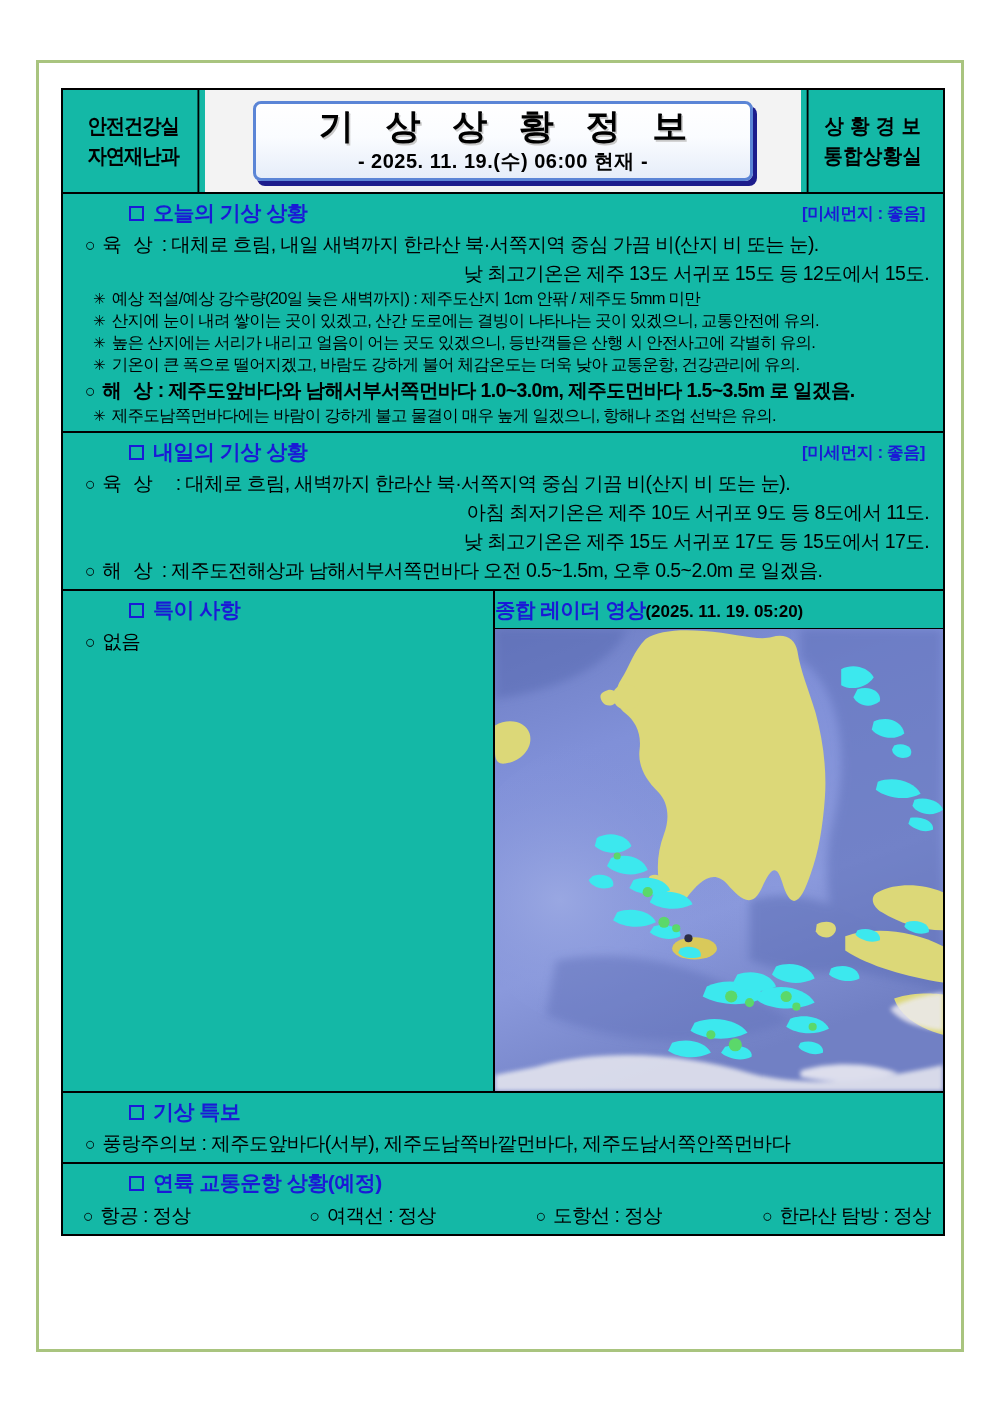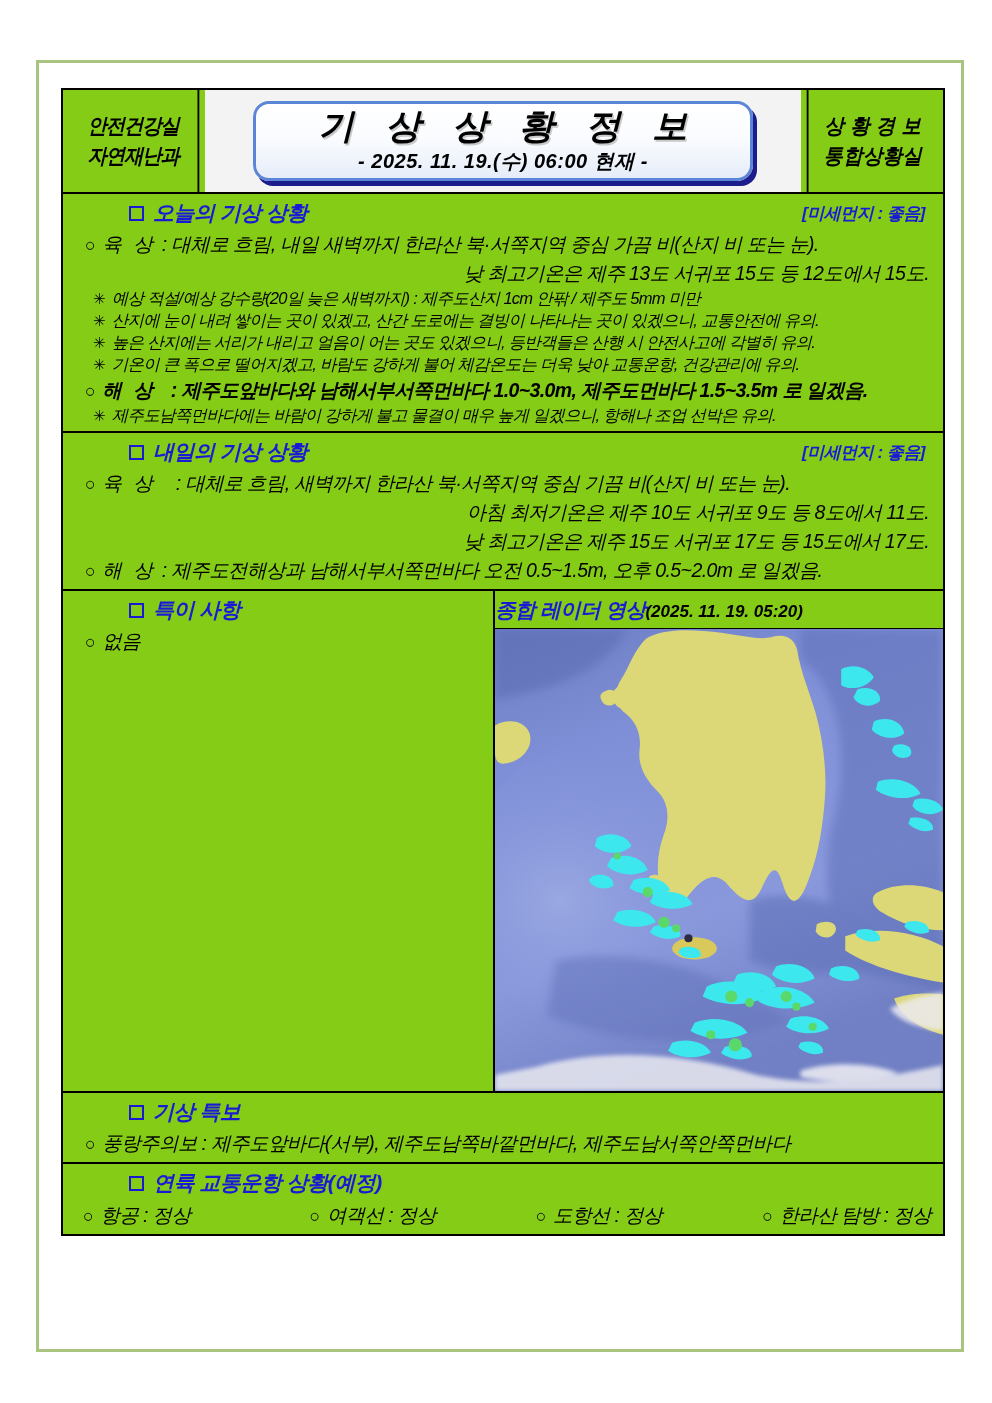--- a/index.html
+++ b/index.html
@@ -28,22 +28,21 @@
   }
 
   
   .report {
     position: absolute;
     left: 61px;
     top: 88px;
     width: 884px;
     border: 2px solid #000000;
     box-sizing: border-box;
-    background: #84cc16;
-    font-style: italic;
+    background: #14b8a6;
   }
 
   
   .masthead {
     display: flex;
     align-items: stretch;
     border-bottom: 2px solid #000000;
     height: 102px;
   }
   .masthead-side {
@@ -69,21 +68,21 @@
     display: flex;
     align-items: center;
     justify-content: center;
     background: #f3f3f3;
     position: relative;
   }
   .title-plate {
     width: 500px;
     height: 80px;
     border: 3px solid #5b85d6;
-    border-radius: 16px;
+    border-radius: 8px;
     background: linear-gradient(180deg, #ffffff 0%, #fafcff 45%, #e6edf9 100%);
     box-shadow: 4px 5px 0 0 #1c1c8c;
     display: flex;
     flex-direction: column;
     align-items: center;
     justify-content: center;
     box-sizing: border-box;
   }
   .title-main {
     font-size: 35px;
@@ -282,21 +281,21 @@
       <span>높은 산지에는 서리가 내리고 얼음이 어는 곳도 있겠으니, 등반객들은 산행 시 안전사고에 각별히 유의.</span>
     </div>
     <div class="line note">
       <span class="bullet-ast">✳</span>
       <span>기온이 큰 폭으로 떨어지겠고, 바람도 강하게 불어 체감온도는 더욱 낮아 교통운항, 건강관리에 유의.</span>
     </div>
 
     <div class="line bold">
       <span class="bullet-o">○</span>
       <span class="label-wide">해 상</span>
-      <span style="margin-left:15px">: 제주도앞바다와 남해서부서쪽먼바다 1.0~3.0m, 제주도먼바다 1.5~3.5m 로 일겠음.</span>
+      <span style="margin-left:2px">: 제주도앞바다와 남해서부서쪽먼바다 1.0~3.0m, 제주도먼바다 1.5~3.5m 로 일겠음.</span>
     </div>
     <div class="line note" style="padding-bottom:4px">
       <span class="bullet-ast">✳</span>
       <span>제주도남쪽먼바다에는 바람이 강하게 불고 물결이 매우 높게 일겠으니, 항해나 조업 선박은 유의.</span>
     </div>
   </div>
 
   <div class="block">
     <div class="sec-head">
       <div class="sec-head-title">

